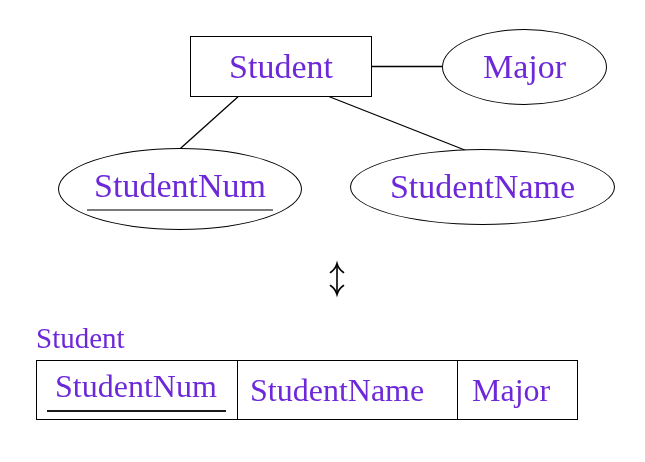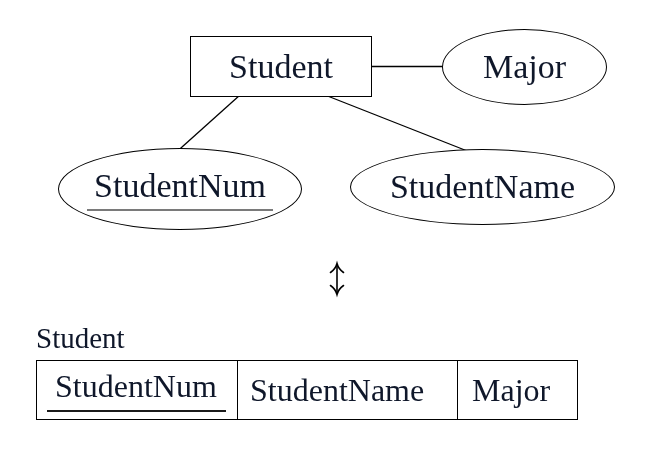--- a/index.html
+++ b/index.html
@@ -1,20 +1,20 @@
 <!DOCTYPE html>
 <html><head>
 <meta charset="utf-8">
 <style>
   html, body { margin:0; padding:0; background:#ffffff; }
   .canvas {
     position:relative;
     width:645px; height:462px;
     background:#ffffff;
-    color:#0f172a;
+    color:#6d28d9;
     font-family:"Liberation Serif", serif;
     overflow:hidden;
   }
   .overlay { position:absolute; left:0; top:0; width:645px; height:462px; }
 
   
   .entity-box {
     position:absolute; left:190px; top:36px; width:182px; height:61px;
     border:1.5px solid #000; background:#fff; box-sizing:border-box;
     display:flex; align-items:center; justify-content:center;

